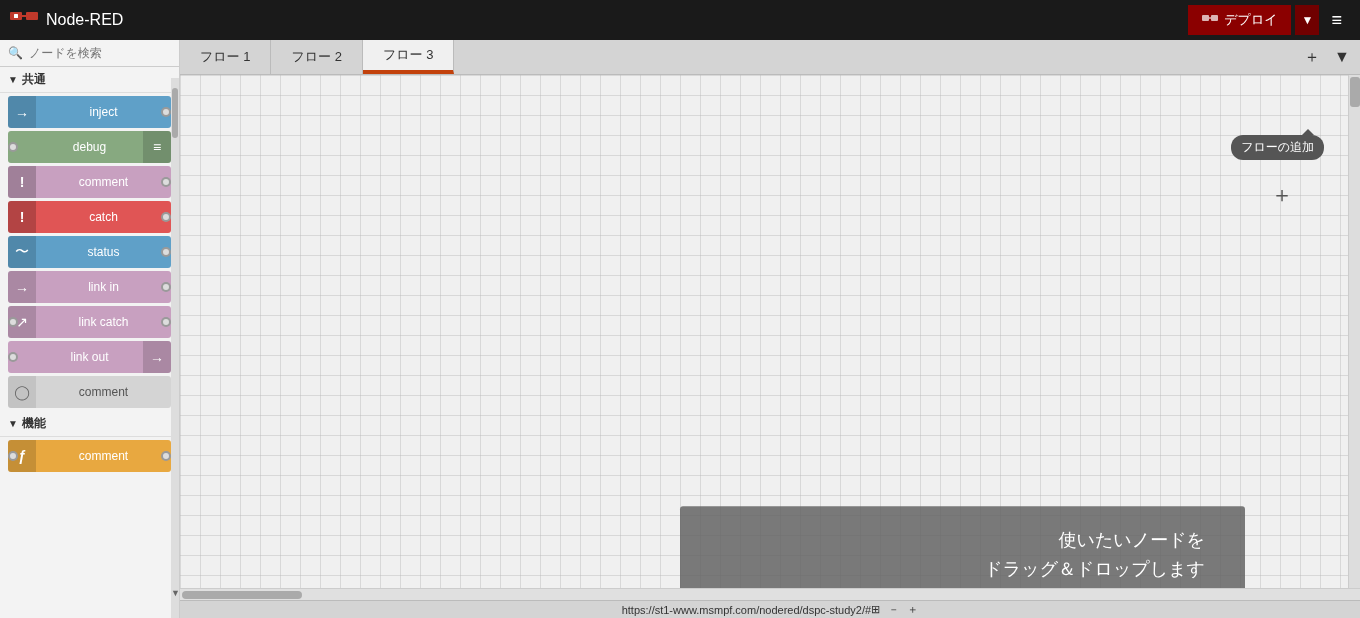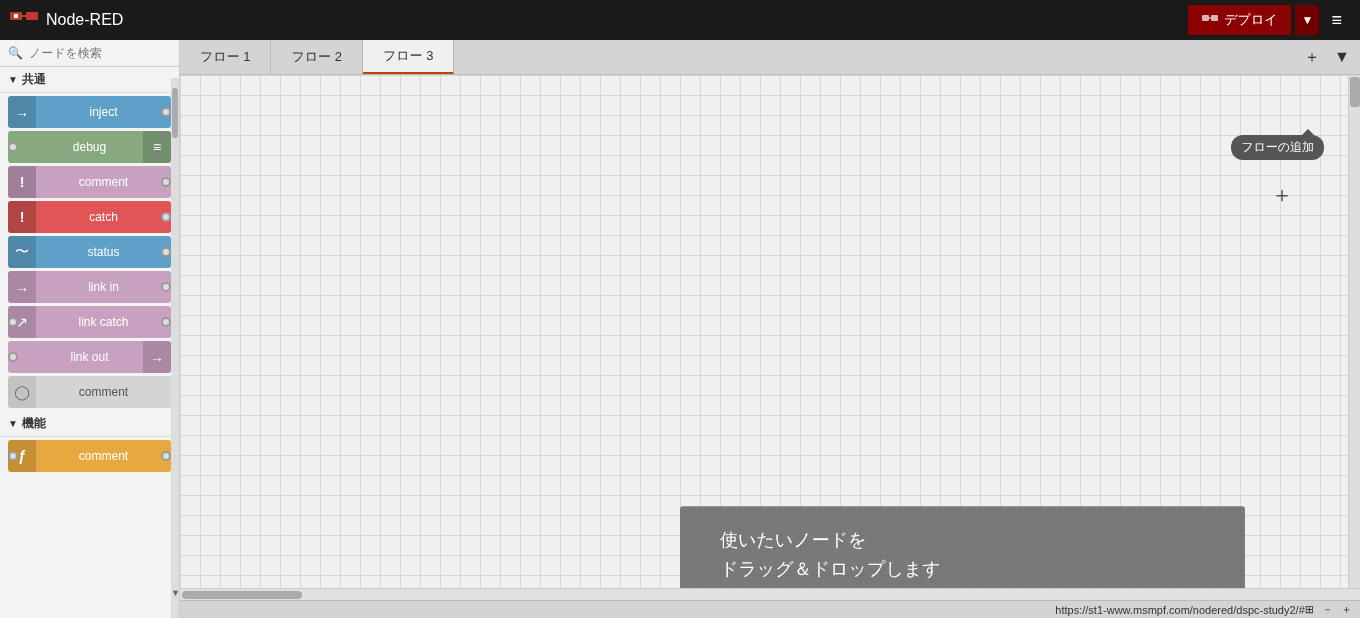--- a/index.html
+++ b/index.html
@@ -193,21 +193,21 @@
       align-items: center;
       cursor: pointer;
       font-size: 13px;
       color: #333;
       border-right: 1px solid #bbb;
       background: #d4d4d4;
       white-space: nowrap;
     }
     .tab-item.active {
       background: #f0f0f0;
-      border-bottom: 2px solid #c2410c;
+      border-bottom: 4px solid #c2410c;
     }
     .tab-actions {
       margin-left: auto;
       display: flex;
       align-items: center;
       padding-right: 4px;
       gap: 2px;
     }
     .tab-add-btn, .tab-more-btn {
       background: none;
@@ -277,21 +277,21 @@
     
     .drag-hint {
       position: absolute;
       left: 500px;
       top: 480px;
       transform: translateY(-50%);
       background: rgba(100,100,100,0.85);
       color: #fff;
       padding: 20px 40px;
       border-radius: 3px;
-      text-align: left;
+      text-align: right;
       font-size: 18px;
       line-height: 1.6;
       pointer-events: none;
       width: 565px;
     }
 
     
     .h-scrollbar {
       height: 12px;
       background: #e0e0e0;
@@ -310,21 +310,21 @@
     
     .statusbar {
       height: 18px;
       background: #d4d4d4;
       border-top: 1px solid #bbb;
       display: flex;
       align-items: center;
       padding: 0 8px;
       font-size: 11px;
       color: #333;
-      justify-content: flex-end;
+      justify-content: center;
     }
     .statusbar-right { display: flex; gap: 8px; align-items: center; }
 
     
     .canvas-vscroll {
       width: 12px;
       background: #ddd;
       border-left: 1px solid #ccc;
       display: flex;
       flex-direction: column;

